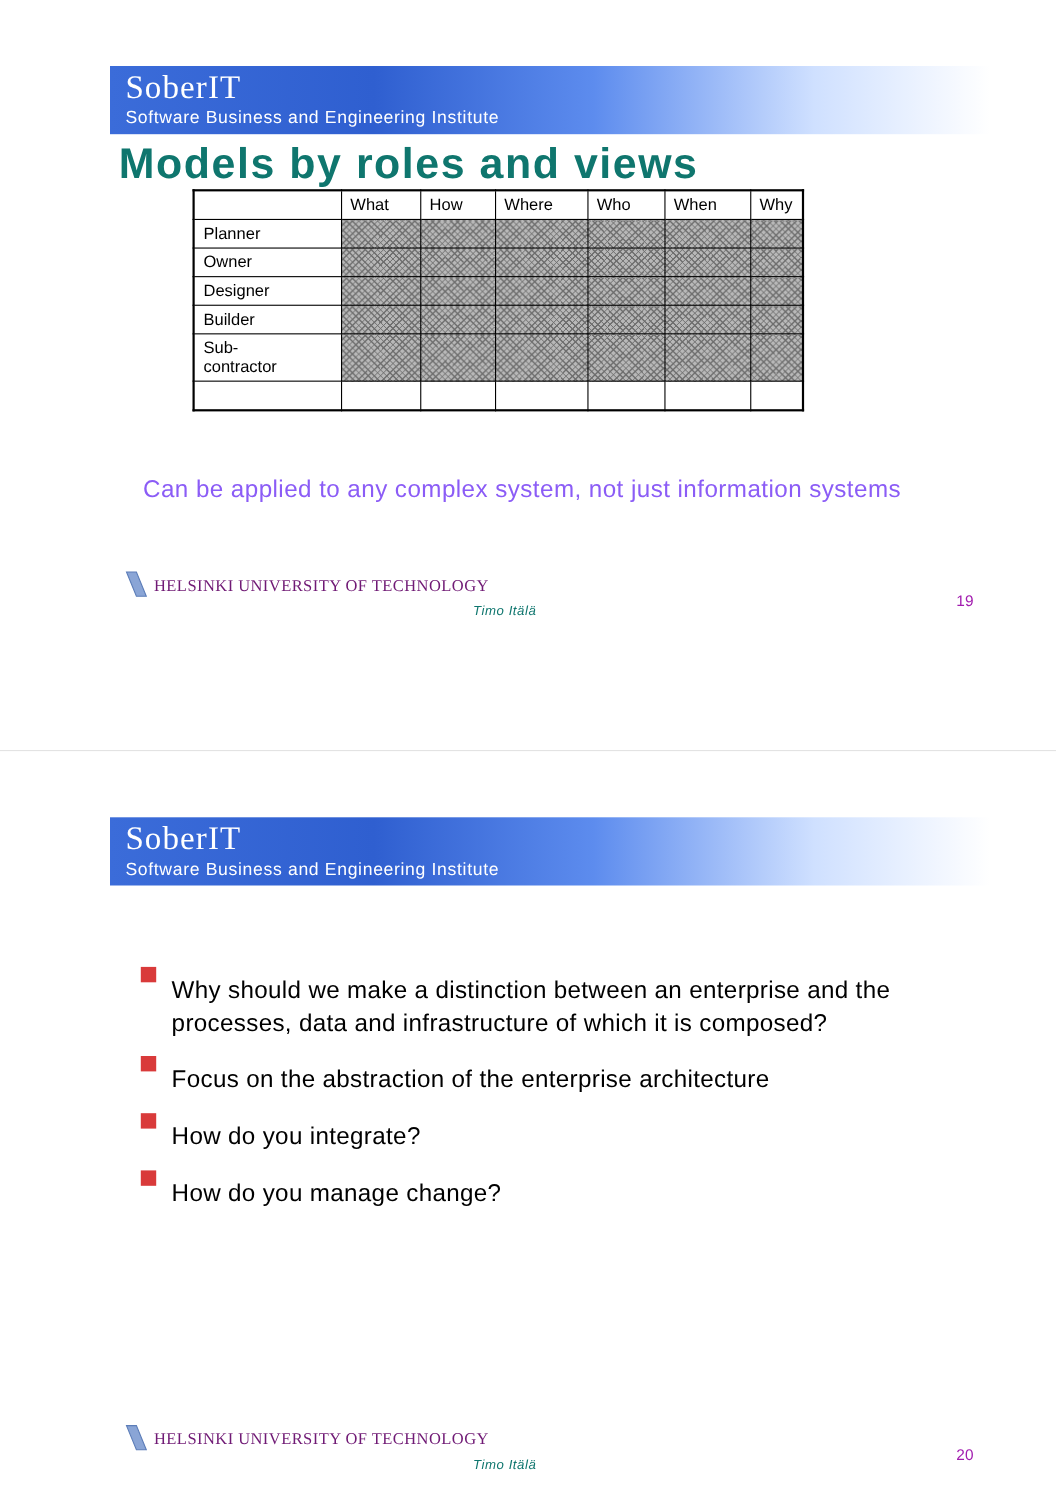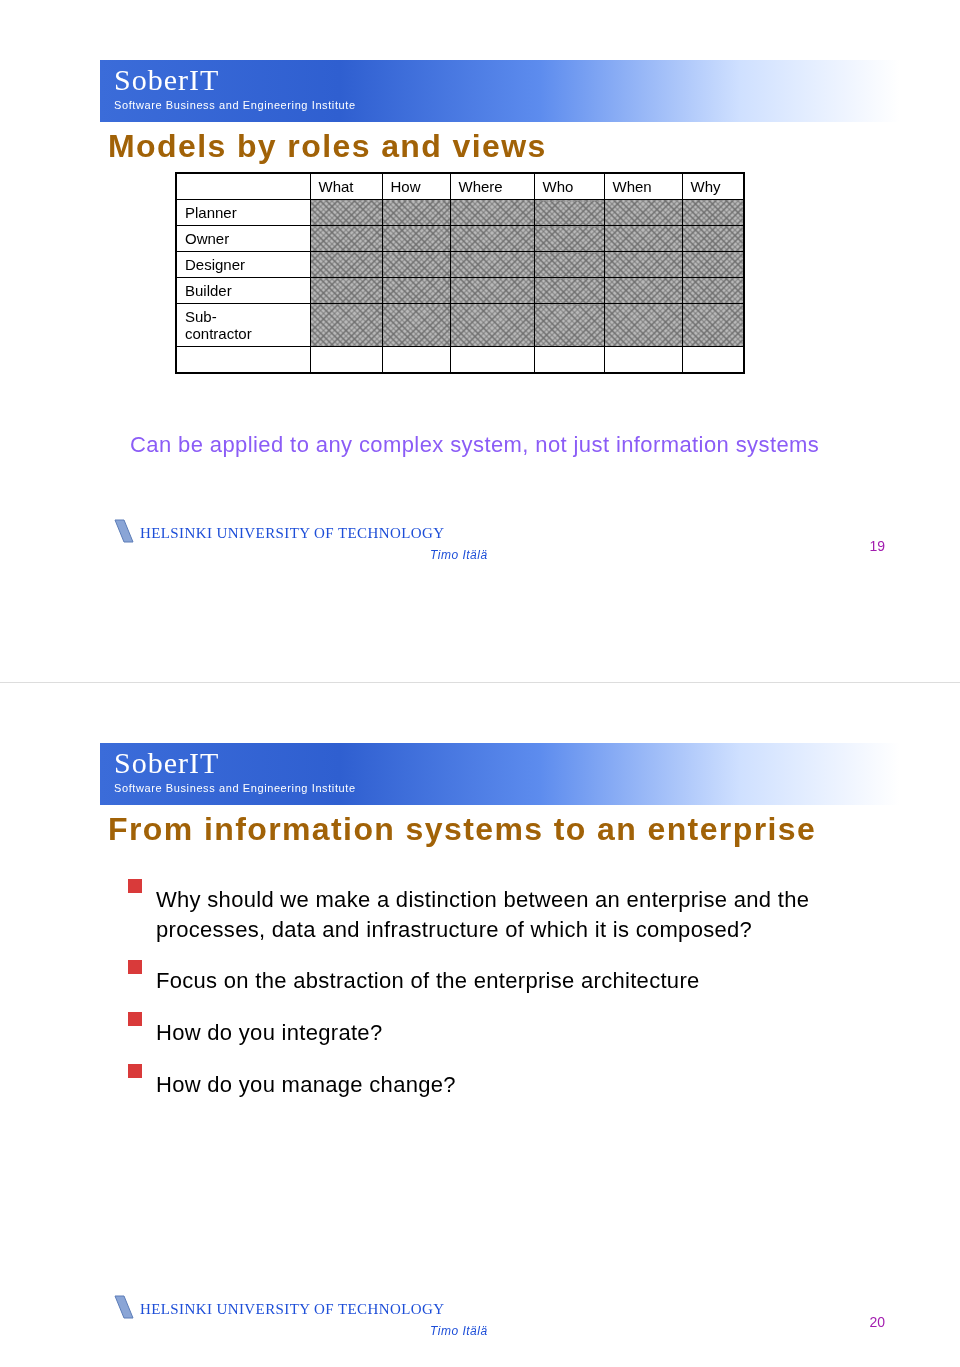--- a/index.html
+++ b/index.html
@@ -35,35 +35,35 @@
     padding: 4px 14px 2px 14px;
     color: #fff;
   }
   .header-title {
     font-family: "Times New Roman", Times, serif;
     font-size: 30px;
     letter-spacing: 1px;
     line-height: 1.05;
   }
   .header-sub {
-    font-size: 11px;
+    font-size: 16px;
     letter-spacing: 0.6px;
     line-height: 1.3;
     margin-top: 2px;
   }
 
   
   .slide-title {
     position: absolute;
     left: 108px;
     top: 128px;
-    font-size: 32px;
+    font-size: 39px;
     font-weight: bold;
     letter-spacing: 1.4px;
-    color: #a16207;
+    color: #0f766e;
   }
 
   
   .matrix-wrap {
     position: absolute;
     left: 175px;
     top: 172px;
   }
   table.matrix {
     border-collapse: collapse;
@@ -93,21 +93,21 @@
     background-color: #b8b8b8;
   }
   table.matrix td.empty { background: #fff; }
   
   .c0 { width: 134px; }
   .c1 { width: 72px; }
   .c2 { width: 68px; }
   .c3 { width: 84px; }
   .c4 { width: 70px; }
   .c5 { width: 78px; }
-  .c6 { width: 62px; margin-top: 30px; }
+  .c6 { width: 48px; margin-top: 30px; }
 
   
   .table-caption {
     position: absolute;
     left: 130px;
     top: 430px;
     right: 120px;
     font-size: 22px;
     letter-spacing: 0.4px;
     line-height: 1.35;
@@ -115,37 +115,37 @@
   }
 
   
   .footer-uni {
     position: absolute;
     left: 140px;
     bottom: 140px;
     font-family: "Times New Roman", Times, serif;
     font-size: 15px;
     letter-spacing: 0.4px;
-    color: #1d4ed8;
+    color: #701a75;
   }
   .uni-logo {
     position: absolute;
     left: 112px;
     bottom: 138px;
     width: 24px;
     height: 26px;
   }
   .footer-author {
     position: absolute;
     left: 430px;
     bottom: 120px;
     font-size: 12px;
     font-style: italic;
     letter-spacing: 0.5px;
-    color: #1d4ed8;
+    color: #0f766e;
   }
   .footer-page {
     position: absolute;
     right: 75px;
     bottom: 128px;
     font-size: 14px;
     color: #a21caf;
     text-align: center;
   }
 
@@ -270,21 +270,20 @@
     <div class="footer-page">19</div>
   </div>
 
   <div class="slide">
 
     <div class="header-bar">
       <div class="header-title">SoberIT</div>
       <div class="header-sub">Software Business and Engineering Institute</div>
     </div>
 
-    <div class="slide-title">From information systems to an enterprise</div>
 
     <div class="bullets">
       <div class="bi">
         <div class="sq"></div>
         <div class="txt">Why should we make a distinction between an enterprise and the processes, data and infrastructure of which it is composed?</div>
       </div>
       <div class="bi">
         <div class="sq"></div>
         <div class="txt">Focus on the abstraction of the enterprise architecture</div>
       </div>

